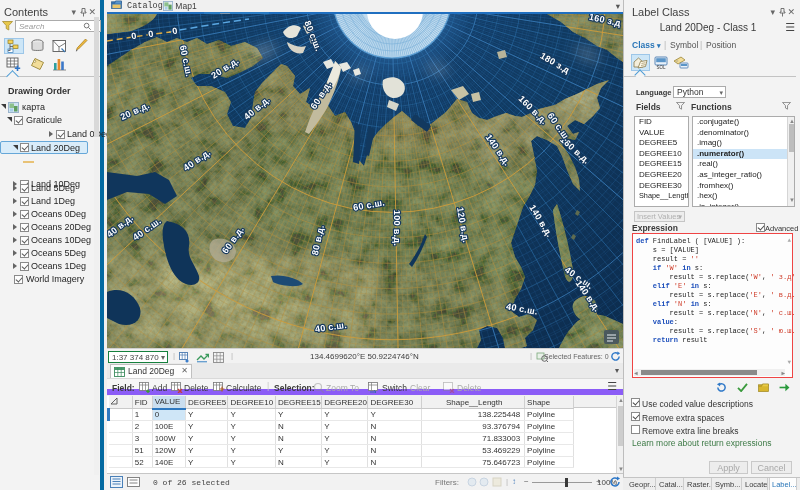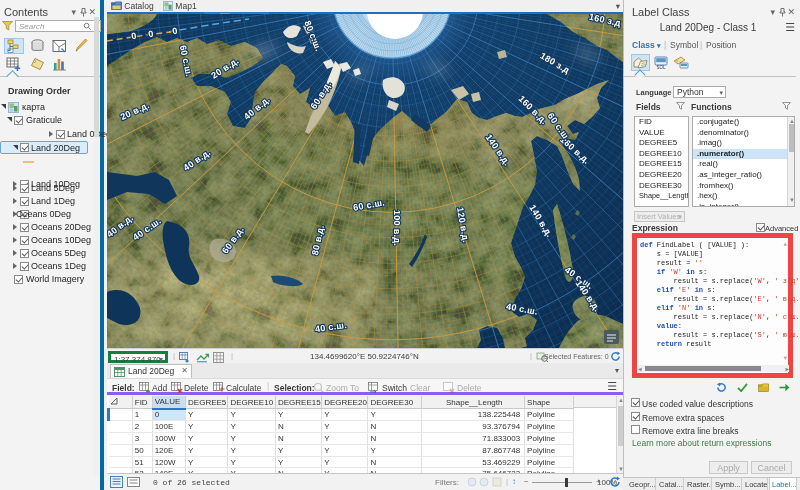--- a/index.html
+++ b/index.html
@@ -28,32 +28,32 @@
 #lscroll div{position:absolute;left:0;top:0;width:5px;height:120px;background:#d9d9d9;}
 
 #center{left:107px;top:0;width:516px;height:490px;}
 #tabbar{position:absolute;left:0;top:0;width:516px;height:14px;background:#f0f0f0;border-bottom:2px solid #1f6fc0;}
 .dtab{position:absolute;top:0;height:12px;line-height:12px;font-size:8.5px;color:#3c3c3c;white-space:nowrap;}
 #tkarta{background:#2a7cc5;color:#fff;padding:0 6px 0 16px;top:12px;height:14px;line-height:13px;}
 #map{position:absolute;left:0;top:14px;width:516px;height:334px;background:#0e3356;overflow:hidden;}
 #mstatus{position:absolute;left:0;top:348px;width:516px;height:15px;background:#f2f2f2;border-top:1px solid #cfcfcf;font-size:8px;color:#444;}
 #tabrow2{position:absolute;left:0;top:363px;width:516px;height:15px;background:#eaeaea;}
 #ttab{position:absolute;left:3px;top:364px;width:82px;height:14px;background:#fdfdfd;border:1px solid #c0c0c0;border-bottom:none;font-size:8.5px;color:#333;}
-#ttool{position:absolute;left:0;top:378px;width:516px;height:17px;background:#f6f6f6;border-top:1px solid #d9d9d9;border-bottom:3px solid #8b5cf6;font-size:8.5px;color:#3a3a3a;}
+#ttool{position:absolute;left:0;top:378px;width:516px;height:17px;background:#f6f6f6;border-top:1px solid #d9d9d9;border-bottom:6px solid #8b5cf6;font-size:8.5px;color:#3a3a3a;}
 #tbl{position:absolute;left:0;top:396px;width:516px;height:77px;background:#fff;overflow:hidden;}
 #tbot{position:absolute;left:0;top:473px;width:516px;height:17px;background:#f2f2f2;border-top:1px solid #c6c6c6;font-size:8px;color:#444;}
 table{border-collapse:collapse;table-layout:fixed;font-size:8px;}
 td,th{border-right:1px solid #e0e0e0;border-bottom:1px solid #e8e8e8;padding:0 0 0 2px;text-align:left;font-weight:normal;white-space:nowrap;overflow:hidden;height:11.9px;}
 thead th{background:#f1f1f1;border-right:1px solid #cfcfcf;border-bottom:1px solid #c9c9c9;color:#333;}
 
 #right{left:623px;top:0;width:177px;height:490px;background:#f3f3f3;border-left:1px solid #bdbdbd;}
 .rlabel{position:absolute;font-size:8.5px;color:#333;}
 .listbox{position:absolute;background:#fff;border:1px solid #ababab;font-size:8px;color:#222;overflow:hidden;}
 .listbox div{height:10.6px;line-height:10.6px;padding-left:4px;white-space:nowrap;}
-#code{position:absolute;background:#fdfdfd;border:5px solid #ef4444;font-family:"Liberation Mono",monospace;font-size:7px;line-height:9px;color:#222;white-space:pre;}
+#code{position:absolute;background:#fdfdfd;border:1px solid #ef4444;font-family:"Liberation Mono",monospace;font-size:7px;line-height:9px;color:#222;white-space:pre;}
 .kw{color:#1d4fbb;font-weight:bold;}
 .st{color:#cf3d2a;}
 .cbr{position:absolute;width:9px;height:9px;background:#fff;border:1px solid #8a8a8a;}
 .cbr.c:before{content:"";position:absolute;left:1px;top:1px;width:5px;height:3px;border-left:1.5px solid #4a4a4a;border-bottom:1.5px solid #4a4a4a;transform:rotate(-48deg);}
 #btabs{position:absolute;left:623px;top:477px;width:177px;height:13px;background:#ededed;border-top:1px solid #c4c4c4;font-size:8px;color:#3c3c3c;}
 .btab{position:absolute;top:0;height:13px;line-height:13px;border-right:1px solid #cdcdcd;padding:0 2px;white-space:nowrap;overflow:hidden;font-size:7.5px;}
 </style></head>
 <body>
 
 <div class="abs" id="left">
@@ -152,21 +152,21 @@
       <span style="position:absolute;left:31px;">Land 5Deg</span>
     </div>
   <div class="trow" style="top:195px;">
       <span class="tri tric" style="left:13px;"></span>
       <span class="cb c" style="left:20px;"></span>
       <span style="position:absolute;left:31px;">Land 1Deg</span>
     </div>
   <div class="trow" style="top:208px;">
       <span class="tri tric" style="left:13px;"></span>
       <span class="cb c" style="left:20px;"></span>
-      <span style="position:absolute;left:16px;">Oceans 0Deg</span>
+      <span style="position:absolute;left:31px;">Oceans 0Deg</span>
     </div>
   <div class="trow" style="top:221px;">
       <span class="tri tric" style="left:13px;"></span>
       <span class="cb c" style="left:20px;"></span>
       <span style="position:absolute;left:31px;">Oceans 20Deg</span>
     </div>
   <div class="trow" style="top:234px;">
       <span class="tri tric" style="left:13px;"></span>
       <span class="cb c" style="left:20px;"></span>
       <span style="position:absolute;left:31px;">Oceans 10Deg</span>
@@ -185,21 +185,21 @@
       <span class="cb c" style="left:14px;"></span>
       <span style="position:absolute;left:26px;">World Imagery</span>
     </div>
   <div id="lscroll">
       <div></div>
     </div>
 </div>
 
 <div class="abs" id="center">
   <div id="tabbar">
-    <div class="dtab" style="left:4px;">
+    <div class="dtab" style="left:4px;font-family:Liberation Mono, monospace;">
       <svg width="11" height="9" viewBox="0 0 12 10" style="vertical-align:-1px;">
           <rect x="0.5" y="2" width="11" height="7.5" fill="#3d7ebf" stroke="#2a5c8f" stroke-width="0.8"></rect>
           <path d="M0.5 3.5 L4 3.5 L5 1 L11.5 1 L11.5 3.5" fill="#5a95cc" stroke="#2a5c8f" stroke-width="0.8"></path>
           <rect x="1.5" y="5" width="9" height="4" fill="#e8c46a"></rect>
         </svg>
       Catalog</div>
     <div class="dtab" style="left:56px;">
       <svg width="10" height="10" viewBox="0 0 11 11" style="vertical-align:-1.5px;">
           <rect x="0.5" y="0.5" width="10" height="10" fill="#e8eef2" stroke="#9ab4cc" stroke-width="1"></rect>
           <rect x="1.5" y="1.5" width="4.5" height="4.5" fill="#8cc08c"></rect>
@@ -347,21 +347,21 @@
 <text x="0" y="3" transform="translate(13,212) rotate(-38)">40 в.д.</text>
 <text x="0" y="3" transform="translate(224,313) rotate(-8)">40 с.ш.</text>
 <text x="0" y="3" transform="translate(415,295) rotate(10)">40 с.ш.</text>
 <text x="0" y="3" transform="translate(472,264) rotate(35)">40 с.ш.</text>
 <text x="0" y="3" transform="translate(481,282) rotate(55)">140 в.д.</text>
 </g>
 <rect x="497" y="316" width="15" height="14" rx="2" fill="#47565f" opacity="0.92"></rect>
 <path d="M500,321 h9 M500,324 h9 M500,327 h6" stroke="#e8eef2" stroke-width="1.1"></path>
 </svg></div>
   <div id="mstatus">
-    <div style="position:absolute;left:1px;top:2px;width:60px;height:12px;background:#fff;border:3px solid #15803d;line-height:11px;padding-left:3px;">1:37 374 870<span style="position:absolute;right:2px;color:#666;">▾</span></div>
+    <div style="position:absolute;left:1px;top:2px;width:60px;height:12px;background:#fff;border:1px solid #15803d;line-height:11px;padding-left:3px;">1:37 374 870<span style="position:absolute;right:2px;color:#666;">▾</span></div>
     <span style="position:absolute;left:66px;top:2px;color:#b5b5b5;">|</span>
     <svg style="position:absolute;left:72px;top:3px;" width="12" height="11" viewBox="0 0 12 11">
         <rect x="0.5" y="0.5" width="8" height="7" fill="#fff" stroke="#4a7ab0" stroke-width="0.9"></rect>
         <path d="M0.5 3 H8.5 M3.2 0.5 V7.5 M6 0.5 V7.5" stroke="#4a7ab0" stroke-width="0.7"></path>
         <path d="M8 7.5 V10.5 M6.5 9 H9.5" stroke="#2e75c8" stroke-width="1.4"></path>
       </svg>
     <svg style="position:absolute;left:89px;top:3px;" width="13" height="11" viewBox="0 0 13 11">
         <path d="M1 8 L5 4 L8 7 L12 3" stroke="#3a9a5c" stroke-width="1.3" fill="none"></path>
         <path d="M9.5 2.5 h3 v3" stroke="#3a9a5c" stroke-width="1.3" fill="none"></path>
         <rect x="1" y="9" width="10" height="1.4" fill="#6aa0cf"></rect>
@@ -499,32 +499,20 @@
             <td>Y</td>
             <td>Y</td>
             <td>N</td>
             <td>Y</td>
             <td>N</td>
             <td style="text-align:right;padding-right:4px;">71.833003</td>
             <td>Polyline</td>
           </tr>
         <tr>
             <td></td>
-            <td>50</td>
-            <td>120E</td>
-            <td>Y</td>
-            <td>Y</td>
-            <td>Y</td>
-            <td>Y</td>
-            <td>Y</td>
-            <td style="text-align:right;padding-right:4px;">87.867748</td>
-            <td>Polyline</td>
-          </tr>
-        <tr>
-            <td></td>
             <td>51</td>
             <td>120W</td>
             <td>Y</td>
             <td>Y</td>
             <td>Y</td>
             <td>Y</td>
             <td>N</td>
             <td style="text-align:right;padding-right:4px;">53.469229</td>
             <td>Polyline</td>
           </tr>

